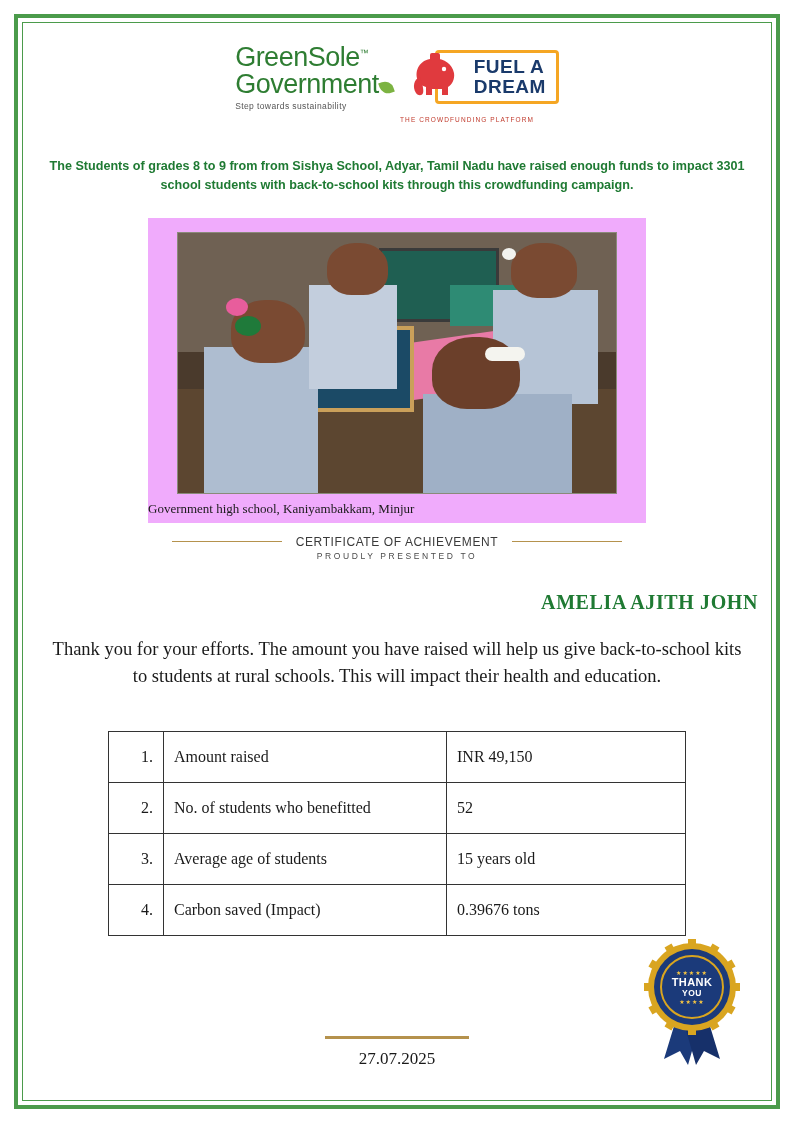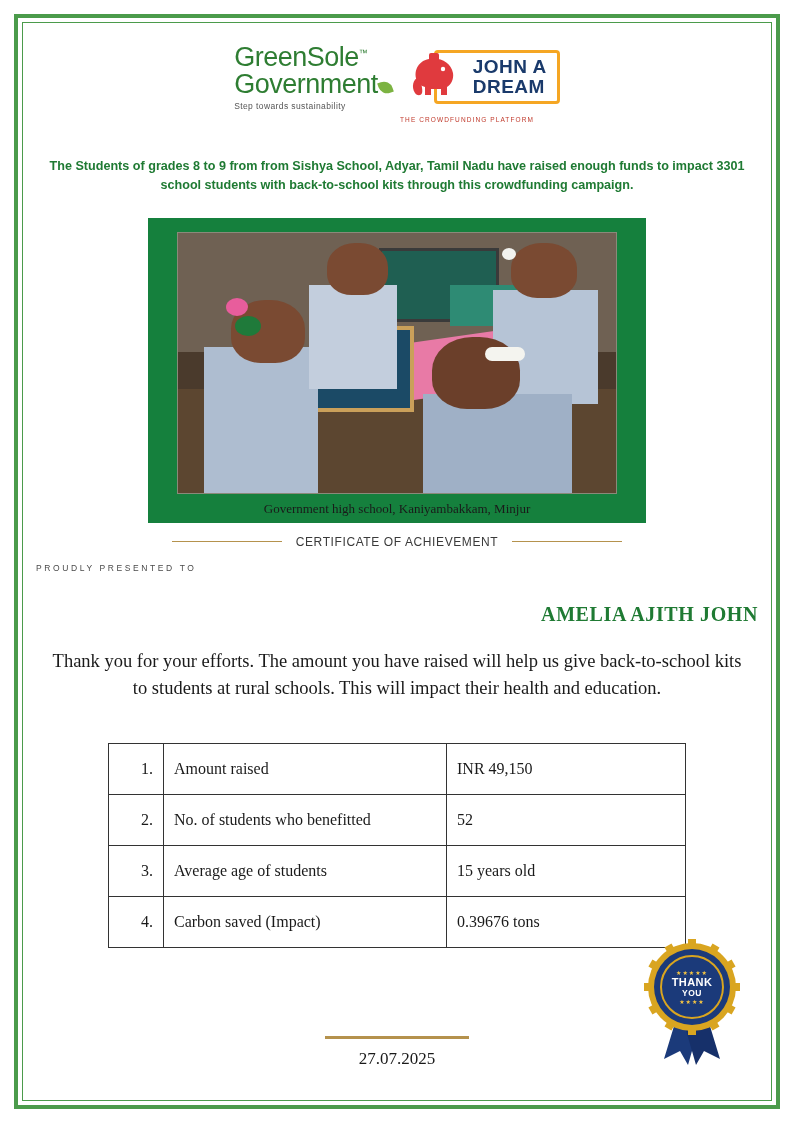--- a/index.html
+++ b/index.html
@@ -135,24 +135,24 @@
     font-weight: bold;
     font-size: 12.6px;
     color: #1f7a33;
     line-height: 1.55;
   }
 
   
   .photo-wrap {
     margin: 22px auto 12px auto;
     width: 498px;
-    background: #15803d;
+    background: #f0abfc;
     padding: 14px 0 6px 0;
     box-sizing: border-box;
-    text-align: center;
+    text-align: left;
   }
   .photo {
     width: 440px;
     height: 262px;
     margin: 0 auto;
     position: relative;
     overflow: hidden;
     background: #3a2c22;
     border: 1px solid #8a8a7a;
     box-sizing: border-box;
@@ -189,25 +189,26 @@
     flex: 0 0 110px;
   }
   .cert-title {
     font-family: "Liberation Sans", sans-serif;
     font-size: 12px;
     letter-spacing: 0.6px;
     color: #3a3a3a;
     white-space: nowrap;
   }
   .presented {
+    text-align: center;
     font-family: "Liberation Sans", sans-serif;
     font-size: 8.5px;
     letter-spacing: 2.6px;
     color: #4a4a4a;
-    margin-top: 14px;
+    margin-top: 2px;
   }
   .recipient {
     text-align: right;
     font-family: "Liberation Serif", serif;
     font-size: 20px;
     font-weight: bold;
     color: #1f7a33;
     letter-spacing: 0.6px;
     margin-top: 30px;
   }
@@ -326,21 +327,21 @@
         <div class="fuel-box">
           <span class="fuel-elephant">
             <svg width="58" height="48" viewBox="0 0 58 48">
               <path d="M10 30 C6 22 10 10 22 8 C34 6 44 12 46 22 C47 28 44 34 40 36 L40 44 L34 44 L34 38 L24 38 L24 44 L18 44 L18 36 C14 35 11 33 10 30 Z" fill="#e03a3e"></path>
               <path d="M12 26 C6 28 4 36 8 42 C10 45 14 45 15 42 C16 38 14 32 12 26 Z" fill="#e03a3e"></path>
               <circle cx="36" cy="18" r="2.2" fill="#ffffff"></circle>
               <rect x="22" y="2" width="10" height="8" rx="2" fill="#e03a3e"></rect>
             </svg>
           </span>
           <div class="fuel-text">
-            <div>JOHN A</div>
+            <div>FUEL A</div>
             <div>DREAM</div>
           </div>
         </div>
       </div>
     </div>
     <div class="fuel-sub" style="width:100%; text-align:center; margin-left:70px;">THE CROWDFUNDING PLATFORM</div>
 
     <div class="intro">The Students of grades 8 to 9 from from Sishya School, Adyar, Tamil Nadu have raised enough funds to impact 3301 school students with back-to-school kits through this crowdfunding campaign.</div>
 
     <div class="photo-wrap">

